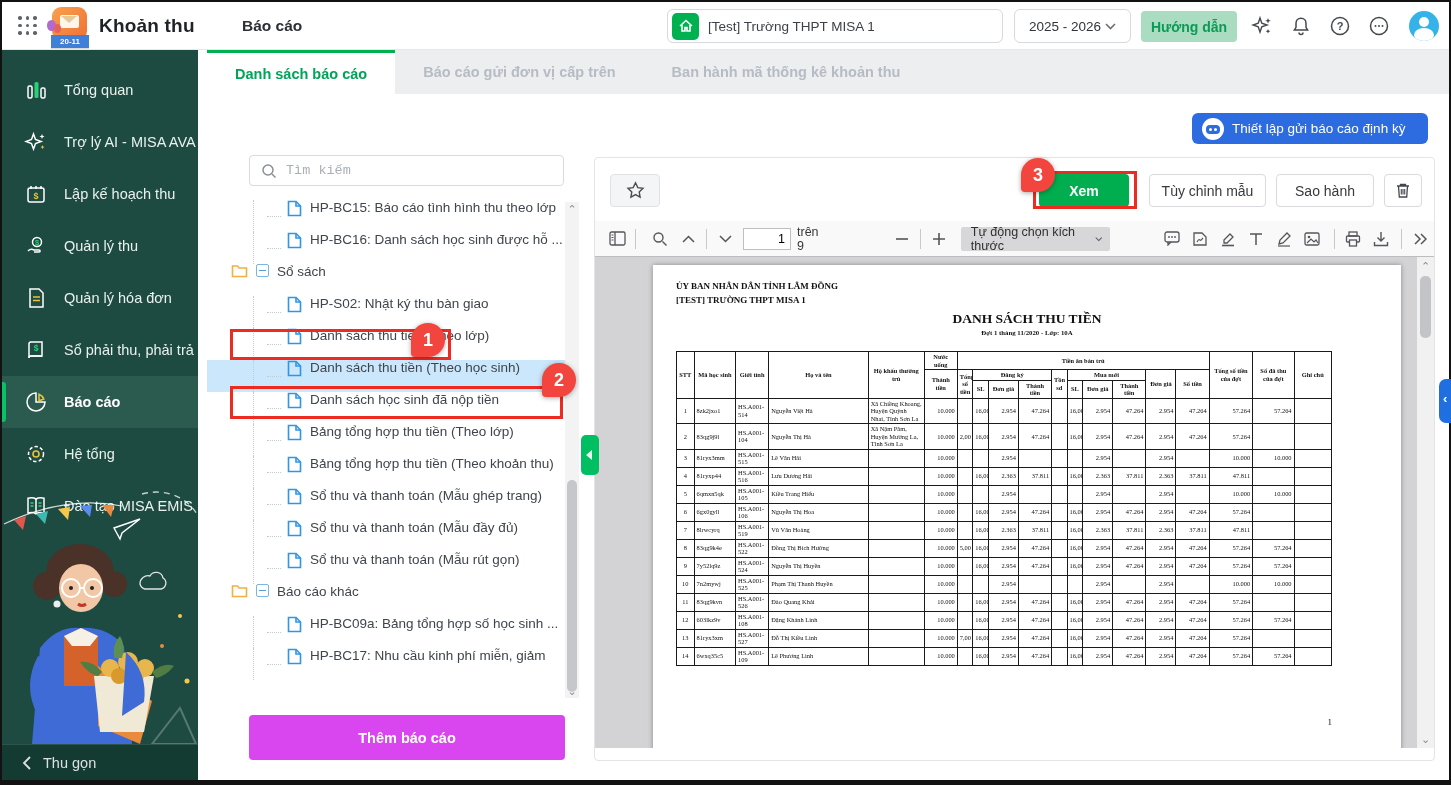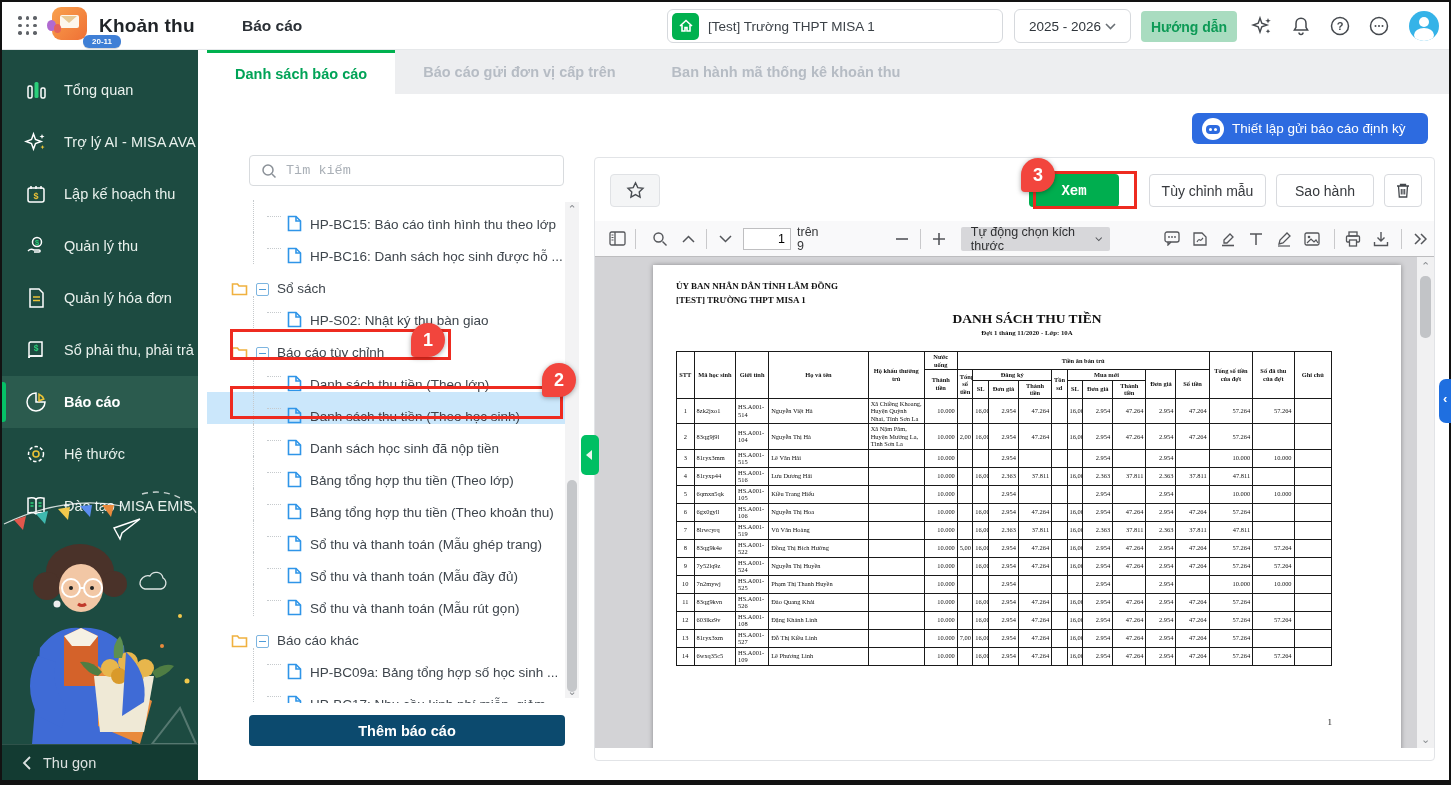--- a/index.html
+++ b/index.html
@@ -8,21 +8,21 @@
   #app { position:absolute; inset:0; border:2px solid #121212; border-bottom-width:5px; background:#fff; }
 
   
   .header { position:absolute; left:0; top:0; right:0; height:48px; background:#fff; border-bottom:1px solid #e6e8ea; z-index:5; }
   .waffle { position:absolute; left:16px; top:14px; width:20px; height:20px; display:grid; grid-template-columns:repeat(3,1fr); gap:3px; cursor:pointer; }
   .waffle i { width:3.5px; height:3.5px; border-radius:50%; background:#5f6368; }
   .app-logo { position:absolute; left:46px; top:4px; width:44px; height:42px; }
   .app-logo .sq { position:absolute; left:4px; top:1px; width:35px; height:33px; border-radius:9px; background:linear-gradient(135deg,#f9a14d,#ef7035); }
   .app-logo .env { position:absolute; left:12px; top:9px; width:19px; height:13px; background:#fdf6ec; border-radius:2px; }
   .app-logo .env:after { content:""; position:absolute; left:1px; top:1px; border-left:8px solid transparent; border-right:8px solid transparent; border-top:7px solid #e8c892; }
-  .app-logo .ribbon { position:absolute; left:3px; bottom:0; width:38px; height:13px; background:#3f7fd6; border-radius:6px; color:#fff; font-size:8px; font-weight:bold; text-align:center; line-height:13px; box-shadow:0 1px 0 rgba(0,0,0,.15);margin-left:32px; }
+  .app-logo .ribbon { position:absolute; left:3px; bottom:0; width:38px; height:13px; background:#3f7fd6; border-radius:0; color:#fff; font-size:8px; font-weight:bold; text-align:center; line-height:13px; box-shadow:0 1px 0 rgba(0,0,0,.15); }
   .app-logo .balloon { position:absolute; left:-1px; top:14px; width:9px; height:11px; border-radius:50%; background:#b06ad0; }
   .app-logo .balloon2 { position:absolute; left:6px; top:18px; width:7px; height:9px; border-radius:50%; background:#e5625c; }
   .app-title { position:absolute; left:97px; top:13px; font-size:19px; font-weight:bold; color:#1f2327; letter-spacing:.2px; }
   .hnav { position:absolute; left:240px; top:15px; font-size:15.5px; color:#2b3036; font-weight:bold; cursor:pointer; }
   .school-box { position:absolute; left:665px; top:7px; width:336px; height:34px; border:1px solid #d6d9dd; border-radius:6px; display:flex; align-items:center; gap:9px; padding-left:4px; cursor:pointer; background:#fff; }
   .home-ic { width:27px; height:27px; border-radius:5px; background:#00b14f; display:flex; align-items:center; justify-content:center; }
   .school-box span { font-size:13.5px; color:#3c4248; }
   .year-box { position:absolute; left:1012px; top:7px; width:117px; height:34px; border:1px solid #d6d9dd; border-radius:6px; display:flex; align-items:center; justify-content:center; gap:4px; font-size:13.5px; color:#2f353b; cursor:pointer; }
   .help-btn { position:absolute; left:1139px; top:9px; width:96px; height:31px; border:none; border-radius:4px; background:#a9dcc0; color:#0d9a56; font-weight:bold; font-size:14px; cursor:pointer; }
   .hicon { position:absolute; top:13px; width:22px; height:22px; cursor:pointer; }
@@ -46,44 +46,44 @@
   .main { position:absolute; left:205px; top:48px; right:0; bottom:0; background:#fff; }
   .tabbar { position:absolute; left:0; top:0; right:0; height:44px; background:#edeef0; display:flex; }
   .tab { height:44px; display:flex; align-items:center; justify-content:center; font-size:14.5px; color:#b6bcc4; font-weight:bold; cursor:pointer; padding:0 28px; }
   .tab.active { background:#fff; color:#00a357; border-top:3px solid #00b14f; }
 
   
   .search-box { position:absolute; left:42px; top:105px; width:315px; height:31px; border:1px solid #d8dbde; border-radius:4px; display:flex; align-items:center; gap:9px; padding-left:11px; }
   .search-box input { border:none; outline:none; font-size:13.5px; color:#333; width:240px; font-family:Liberation Mono, monospace; }
   .search-box input::placeholder { color:#aab0b7; }
   .tree { position:absolute; left:0; top:150px; width:358px; height:503px; overflow:hidden; }
-  .tree-row { height:32px; display:flex; align-items:flex-end; gap:8px; font-size:13.5px; color:#3e454c; cursor:pointer; position:relative; }
+  .tree-row { height:32px; display:flex; align-items:flex-start; gap:8px; font-size:13.5px; color:#3e454c; cursor:pointer; position:relative; }
   .tree-row.folder { padding-left:24px; }
   .tree-row.file { padding-left:80px; }
   .tree-row.file:before { content:""; position:absolute; left:46px; top:0; bottom:0; border-left:1px dotted #c6cacd; }
   .tree-row.file:after { content:""; position:absolute; left:60px; width:14px; top:16px; border-top:1px dotted #c6cacd; }
   .tree-row.selected { background:#cbe7fb; }
   .tree-row .exp { width:13px; height:13px; border:1px solid #7db5e0; border-radius:2px; position:relative; background:#fff; flex:none; }
   .tree-row .exp:after { content:""; position:absolute; left:2px; right:2px; top:5px; border-top:1.5px solid #4d9bd8; }
   .list-scroll { position:absolute; left:358px; top:152px; width:14px; height:496px; background:#f3f3f4; }
   .list-scroll .thumb { position:absolute; left:2px; width:10px; top:278px; height:212px; background:#c5c7ca; border-radius:5px; }
   .scroll-arrow { position:absolute; width:14px; height:14px; color:#8a8d91; font-size:11px; line-height:14px; text-align:center; }
-  .add-report-btn { position:absolute; left:42px; top:665px; width:316px; height:31px; background:#0c4a6e; border:none; border-radius:4px; color:#fff; font-weight:bold; font-size:14.5px; cursor:pointer; }
+  .add-report-btn { position:absolute; left:42px; top:665px; width:316px; height:45px; background:#d946ef; border:none; border-radius:4px; color:#fff; font-weight:bold; font-size:14.5px; cursor:pointer; }
   .panel-handle { position:absolute; left:374px; top:385px; width:18px; height:40px; background:#00bf63; border-radius:5px; cursor:pointer; z-index:6; }
   .panel-handle:after { content:""; position:absolute; left:5px; top:15px; border-top:5px solid transparent; border-bottom:5px solid transparent; border-right:6px solid #eaf6ef; }
 
   
   .schedule-btn { position:absolute; left:985px; top:63px; width:236px; height:31px; background:#2d6be0; border:none; border-radius:6px; color:#fff; font-size:13.5px; display:flex; align-items:center; gap:8px; padding-left:10px; cursor:pointer; }
   .robot { width:22px; height:22px; border-radius:50%; background:#fff; position:relative; flex:none; }
   .robot:before { content:""; position:absolute; left:4px; top:7px; width:14px; height:9px; border-radius:4px; background:#2d6be0; }
   .robot:after { content:""; position:absolute; left:7px; top:10px; width:3px; height:3px; border-radius:50%; background:#fff; box-shadow:5px 0 0 #fff; }
   .card { position:absolute; left:387px; top:107px; width:841px; height:604px; border:1px solid #e2e4e7; border-radius:4px; background:#fff; }
   .fav-btn { position:absolute; left:15px; top:16px; width:50px; height:33px; background:#f4f5f6; border:1px solid #e0e2e5; border-radius:4px; display:flex; align-items:center; justify-content:center; cursor:pointer; }
   .btn { position:absolute; top:16px; height:33px; border-radius:4px; font-size:14px; font-family:inherit; cursor:pointer; }
-  .btn-view { left:434px; width:90px; background:#00ae4f; color:#fff; font-weight:bold; border:none;font-family:Liberation Mono, monospace; }
+  .btn-view { left:444px; width:90px; background:#00ae4f; color:#fff; font-weight:bold; border:none; }
   .btn-light { background:#fff; border:1px solid #d8dade; color:#36393d; }
   .btn-custom { left:554px; width:117px; }
   .btn-copy { left:681px; width:98px; }
   .btn-trash { left:789px; width:38px; display:flex; align-items:center; justify-content:center; }
 
   
   .pdf-toolbar { position:absolute; left:0; top:63px; width:100%; height:36px; background:#f9f9fa; border-bottom:1px solid #bdbdbf; display:flex; align-items:center; }
   .tb { width:28px; height:26px; display:flex; align-items:center; justify-content:center; cursor:pointer; border-radius:2px; flex:none; }
   .tb-sep { width:1px; height:20px; background:#c9c9cb; margin:0 4px; flex:none; }
   .page-input { width:48px; height:22px; border:1px solid #bfbfc1; background:#fff; text-align:right; font-size:12.5px; padding-right:5px; margin:0 6px 0 4px; font-family:inherit; }
@@ -239,21 +239,21 @@
             <path d="M15 4.2A9 9 0 0 1 19.8 9L15 10.8z" fill="none" stroke="#e9c236" stroke-width="1.5"></path>
           </svg>
         <span class="lbl">Báo cáo</span>
       </div>
       <div class="side-item">
         <svg width="24" height="24" viewBox="0 0 24 24">
             <path d="M12 4l1.2 2.3 2.6.4 1.9-1 .9 2.2-1.5 2 .6 2.1 2.3 1-1 2.2-2.6-.2-1.7 1.9.2 2.6-2.4.5-1.4-2.2h-2.2L7.5 20l-2.4-.5.2-2.6-1.7-1.9-2.6.2.4-2.4" fill="none" stroke="#fff" stroke-width="0"></path>
             <circle cx="12" cy="12" r="7.5" fill="none" stroke="#fff" stroke-width="1.5" stroke-dasharray="3.4 2.2"></circle>
             <circle cx="12" cy="12" r="3" fill="none" stroke="#e9c236" stroke-width="1.6"></circle>
           </svg>
-        <span class="lbl">Hệ thước</span>
+        <span class="lbl">Hệ tổng</span>
       </div>
       <div class="side-item">
         <svg width="24" height="24" viewBox="0 0 24 24">
             <path d="M12 5c-2-1.3-5-1.5-8-.8V19c3-.7 6-.5 8 .8 2-1.3 5-1.5 8-.8V4.2c-3-.7-6-.5-8 .8z" fill="none" stroke="#fff" stroke-width="1.5"></path>
             <path d="M12 5v14.8" stroke="#fff" stroke-width="1.5"></path>
             <path d="M6.5 9h3M6.5 12h3M14.5 9h3M14.5 12h3" stroke="#2bcf7a" stroke-width="1.3"></path>
           </svg>
         <span class="lbl">Đào tạo MISA EMIS</span>
       </div>
     </div>
@@ -345,27 +345,20 @@
           <span class="exp"></span>
           <span>Sổ sách</span>
         </div>
         <div class="tree-row file">
           <svg width="15" height="17" viewBox="0 0 15 17">
             <path d="M1.5 1.5h7.5l4.5 4.5v9.5h-12z" fill="none" stroke="#2f95e8" stroke-width="1.6"></path>
             <path d="M9 1.5V6h4.5" fill="none" stroke="#2f95e8" stroke-width="1.6"></path>
           </svg>
           <span>HP-S02: Nhật ký thu bàn giao</span>
         </div>
-        <div class="tree-row folder">
-          <svg width="17" height="14" viewBox="0 0 17 14">
-            <path d="M1.5 2h5l1.5 2h7.5v8.5h-14z" fill="none" stroke="#f0b13f" stroke-width="1.6"></path>
-          </svg>
-          <span class="exp"></span>
-          <span>Báo cáo tùy chỉnh</span>
-        </div>
         <div class="tree-row file">
           <svg width="15" height="17" viewBox="0 0 15 17">
             <path d="M1.5 1.5h7.5l4.5 4.5v9.5h-12z" fill="none" stroke="#2f95e8" stroke-width="1.6"></path>
             <path d="M9 1.5V6h4.5" fill="none" stroke="#2f95e8" stroke-width="1.6"></path>
           </svg>
           <span>Danh sách thu tiền (Theo lớp)</span>
         </div>
         <div class="tree-row file selected">
           <svg width="15" height="17" viewBox="0 0 15 17">
             <path d="M1.5 1.5h7.5l4.5 4.5v9.5h-12z" fill="none" stroke="#2f95e8" stroke-width="1.6"></path>

